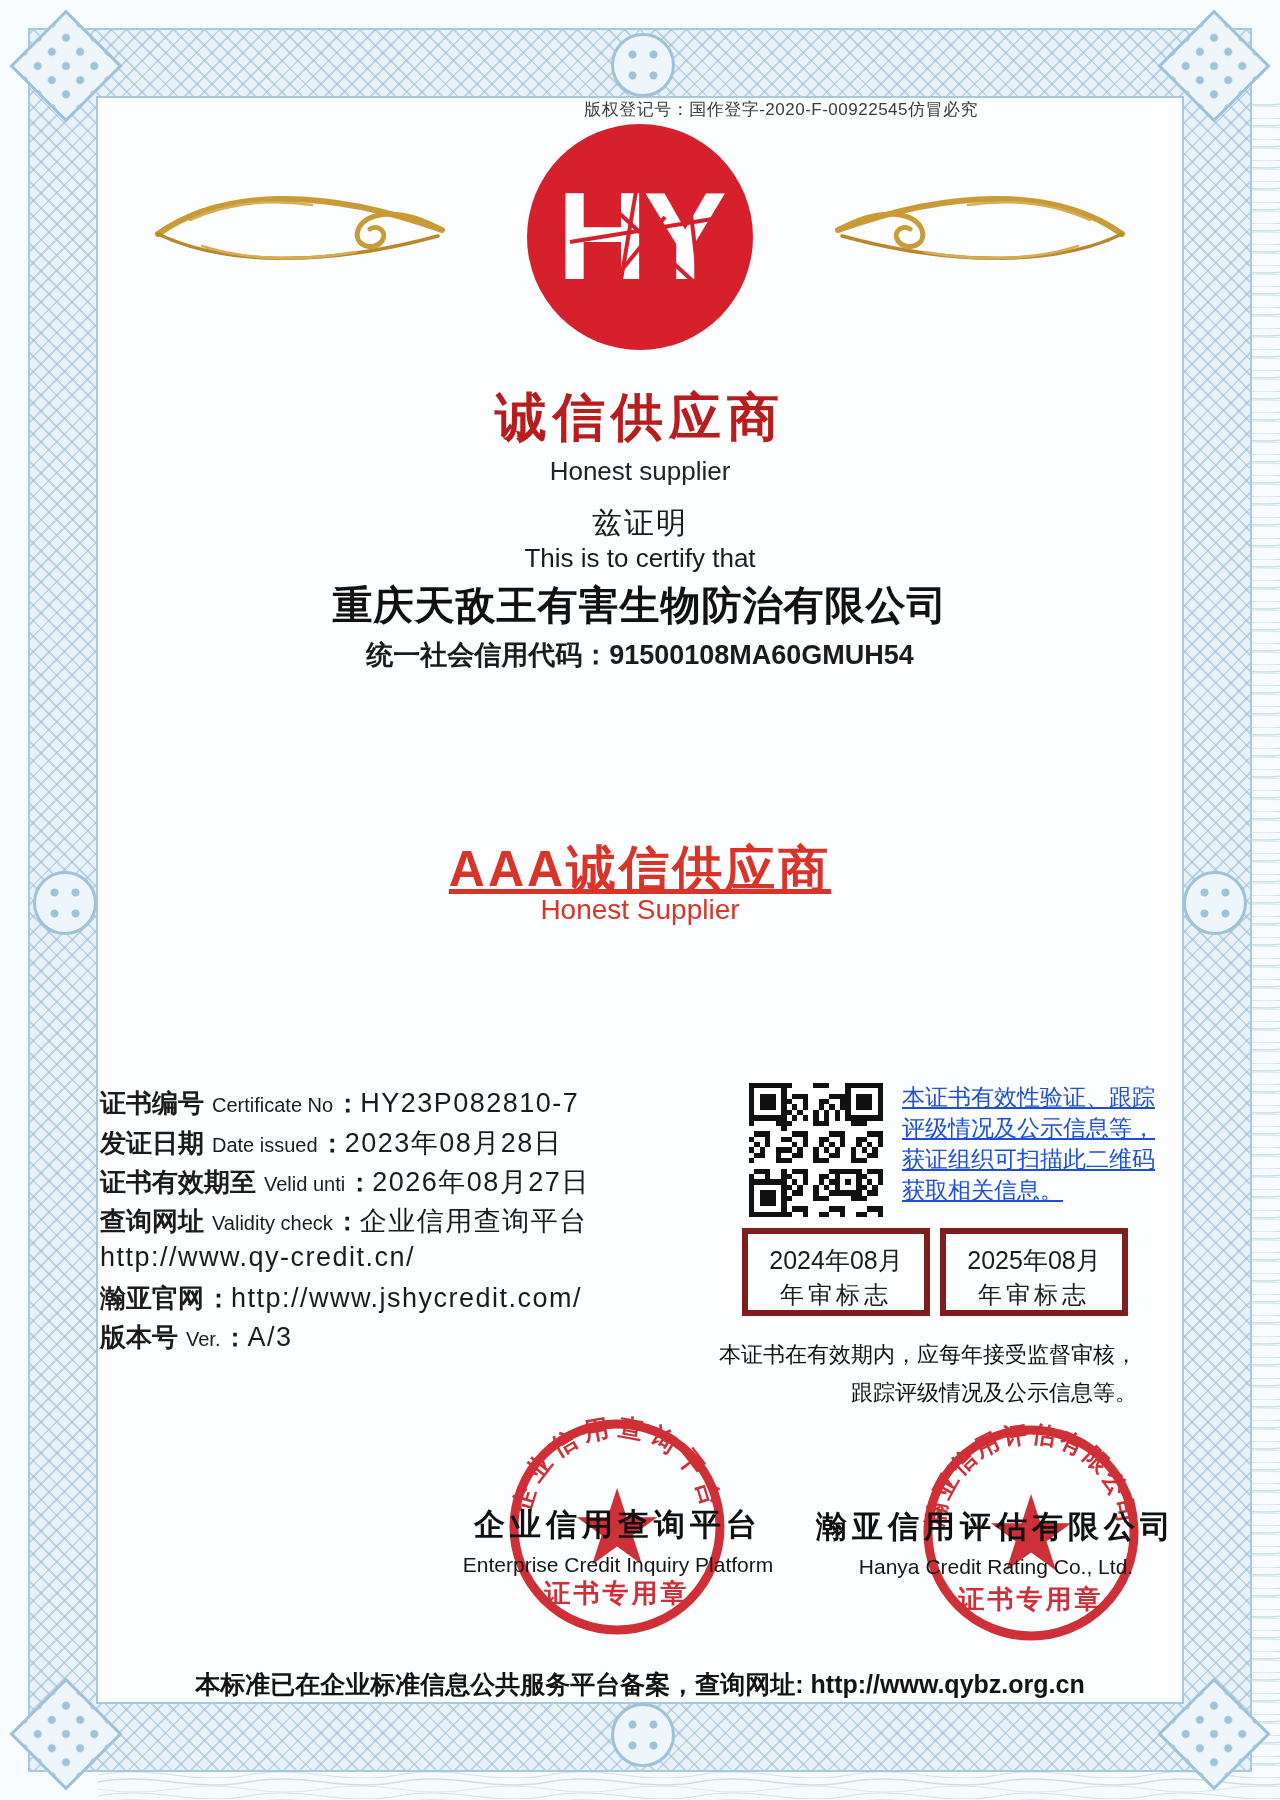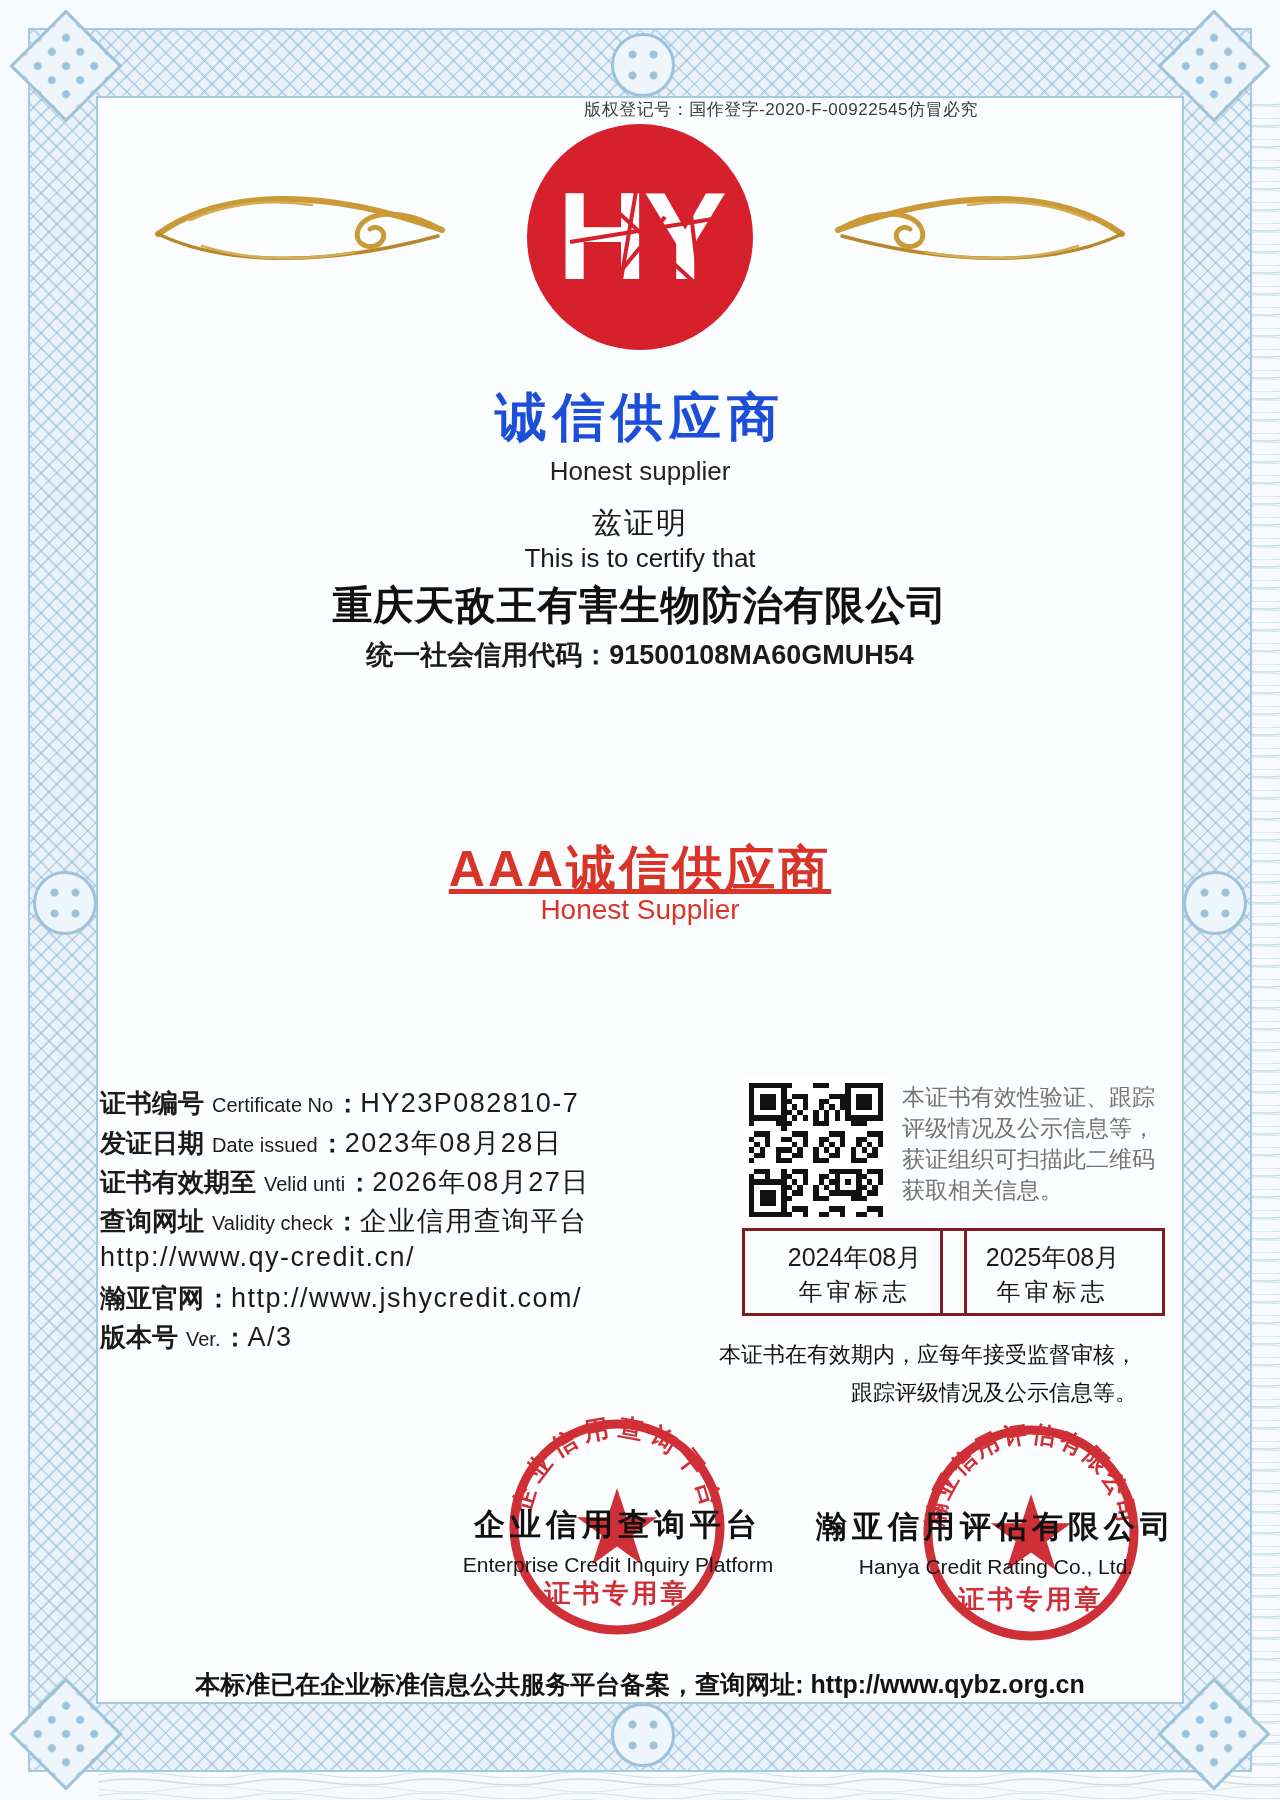--- a/index.html
+++ b/index.html
@@ -24,21 +24,21 @@
 
   .abs{position:absolute;z-index:3;}
   .center{left:0;right:0;text-align:center;}
 
   
   .copyright{top:98px;right:302px;font-size:17px;color:#3a3a3a;letter-spacing:.5px;margin-left:28px;}
   .logo{top:122px;left:525px;width:230px;height:230px;}
   .flourish{top:172px;width:300px;height:120px;}
   .flourish.left{left:150px;}
   .flourish.right{left:830px;transform:scaleX(-1);}
-  .title-cn{top:383px;font-size:52px;font-weight:600;letter-spacing:6px;color:#1d4ed8;}
+  .title-cn{top:383px;font-size:52px;font-weight:600;letter-spacing:6px;color:#b91c1c;}
   .title-en{top:456px;font-size:26px;color:#222;}
   .lead-cn{top:503px;font-size:30px;font-weight:500;letter-spacing:2px;}
   .lead-en{top:543px;font-size:26px;}
   .company{top:578px;font-size:40px;font-weight:700;letter-spacing:1px;color:#111;}
   .credit{top:637px;font-size:27px;font-weight:600;}
   .address{top:674px;font-size:26px;font-weight:600;}
 
   .award-cn{top:836px;font-size:50px;font-weight:700;letter-spacing:3px;}
   .award-en{top:894px;font-size:28px;}
 
@@ -46,23 +46,23 @@
   .details{left:100px;top:1086px;}
   .drow{display:flex;align-items:baseline;height:39px;white-space:nowrap;}
   .d-cn{font-size:26px;font-weight:700;}
   .d-en{font-size:20px;margin-left:8px;}
   .d-sep{font-size:25px;font-weight:600;margin-left:2px;}
   .d-val{font-size:27px;font-weight:500;letter-spacing:1.5px;}
 
   
   .qr-box{left:744px;top:1078px;width:144px;height:144px;background:#fff;padding:5px;box-sizing:border-box;}
   .qr-box svg{width:100%;height:100%;display:block;}
-  .qr-info{left:902px;top:1082px;width:272px;font-size:23px;line-height:31px;color:#737373;}
-
-  .ybox{top:1228px;width:225px;height:88px;border:3px solid #7f1d1d;box-sizing:border-box;
+  .qr-info{left:902px;top:1082px;width:272px;font-size:23px;line-height:31px;color:#1d4ed8;text-decoration:underline;}
+
+  .ybox{top:1228px;width:188px;height:88px;border:6px solid #7f1d1d;box-sizing:border-box;
     text-align:center;padding-top:8px;}
   .ybox .period{font-size:25px;line-height:36px;}
   .ybox .ylabel{font-size:24px;line-height:34px;letter-spacing:4px;}
   .ybox1{left:742px;} .ybox2{left:940px;}
 
   .note{right:143px;top:1336px;text-align:right;font-size:22px;line-height:38px;color:#101010;}
 
   
   .stamp{position:absolute;width:230px;height:230px;z-index:4;opacity:.93;}
   .stamp-left{left:502px;top:1412px;}

